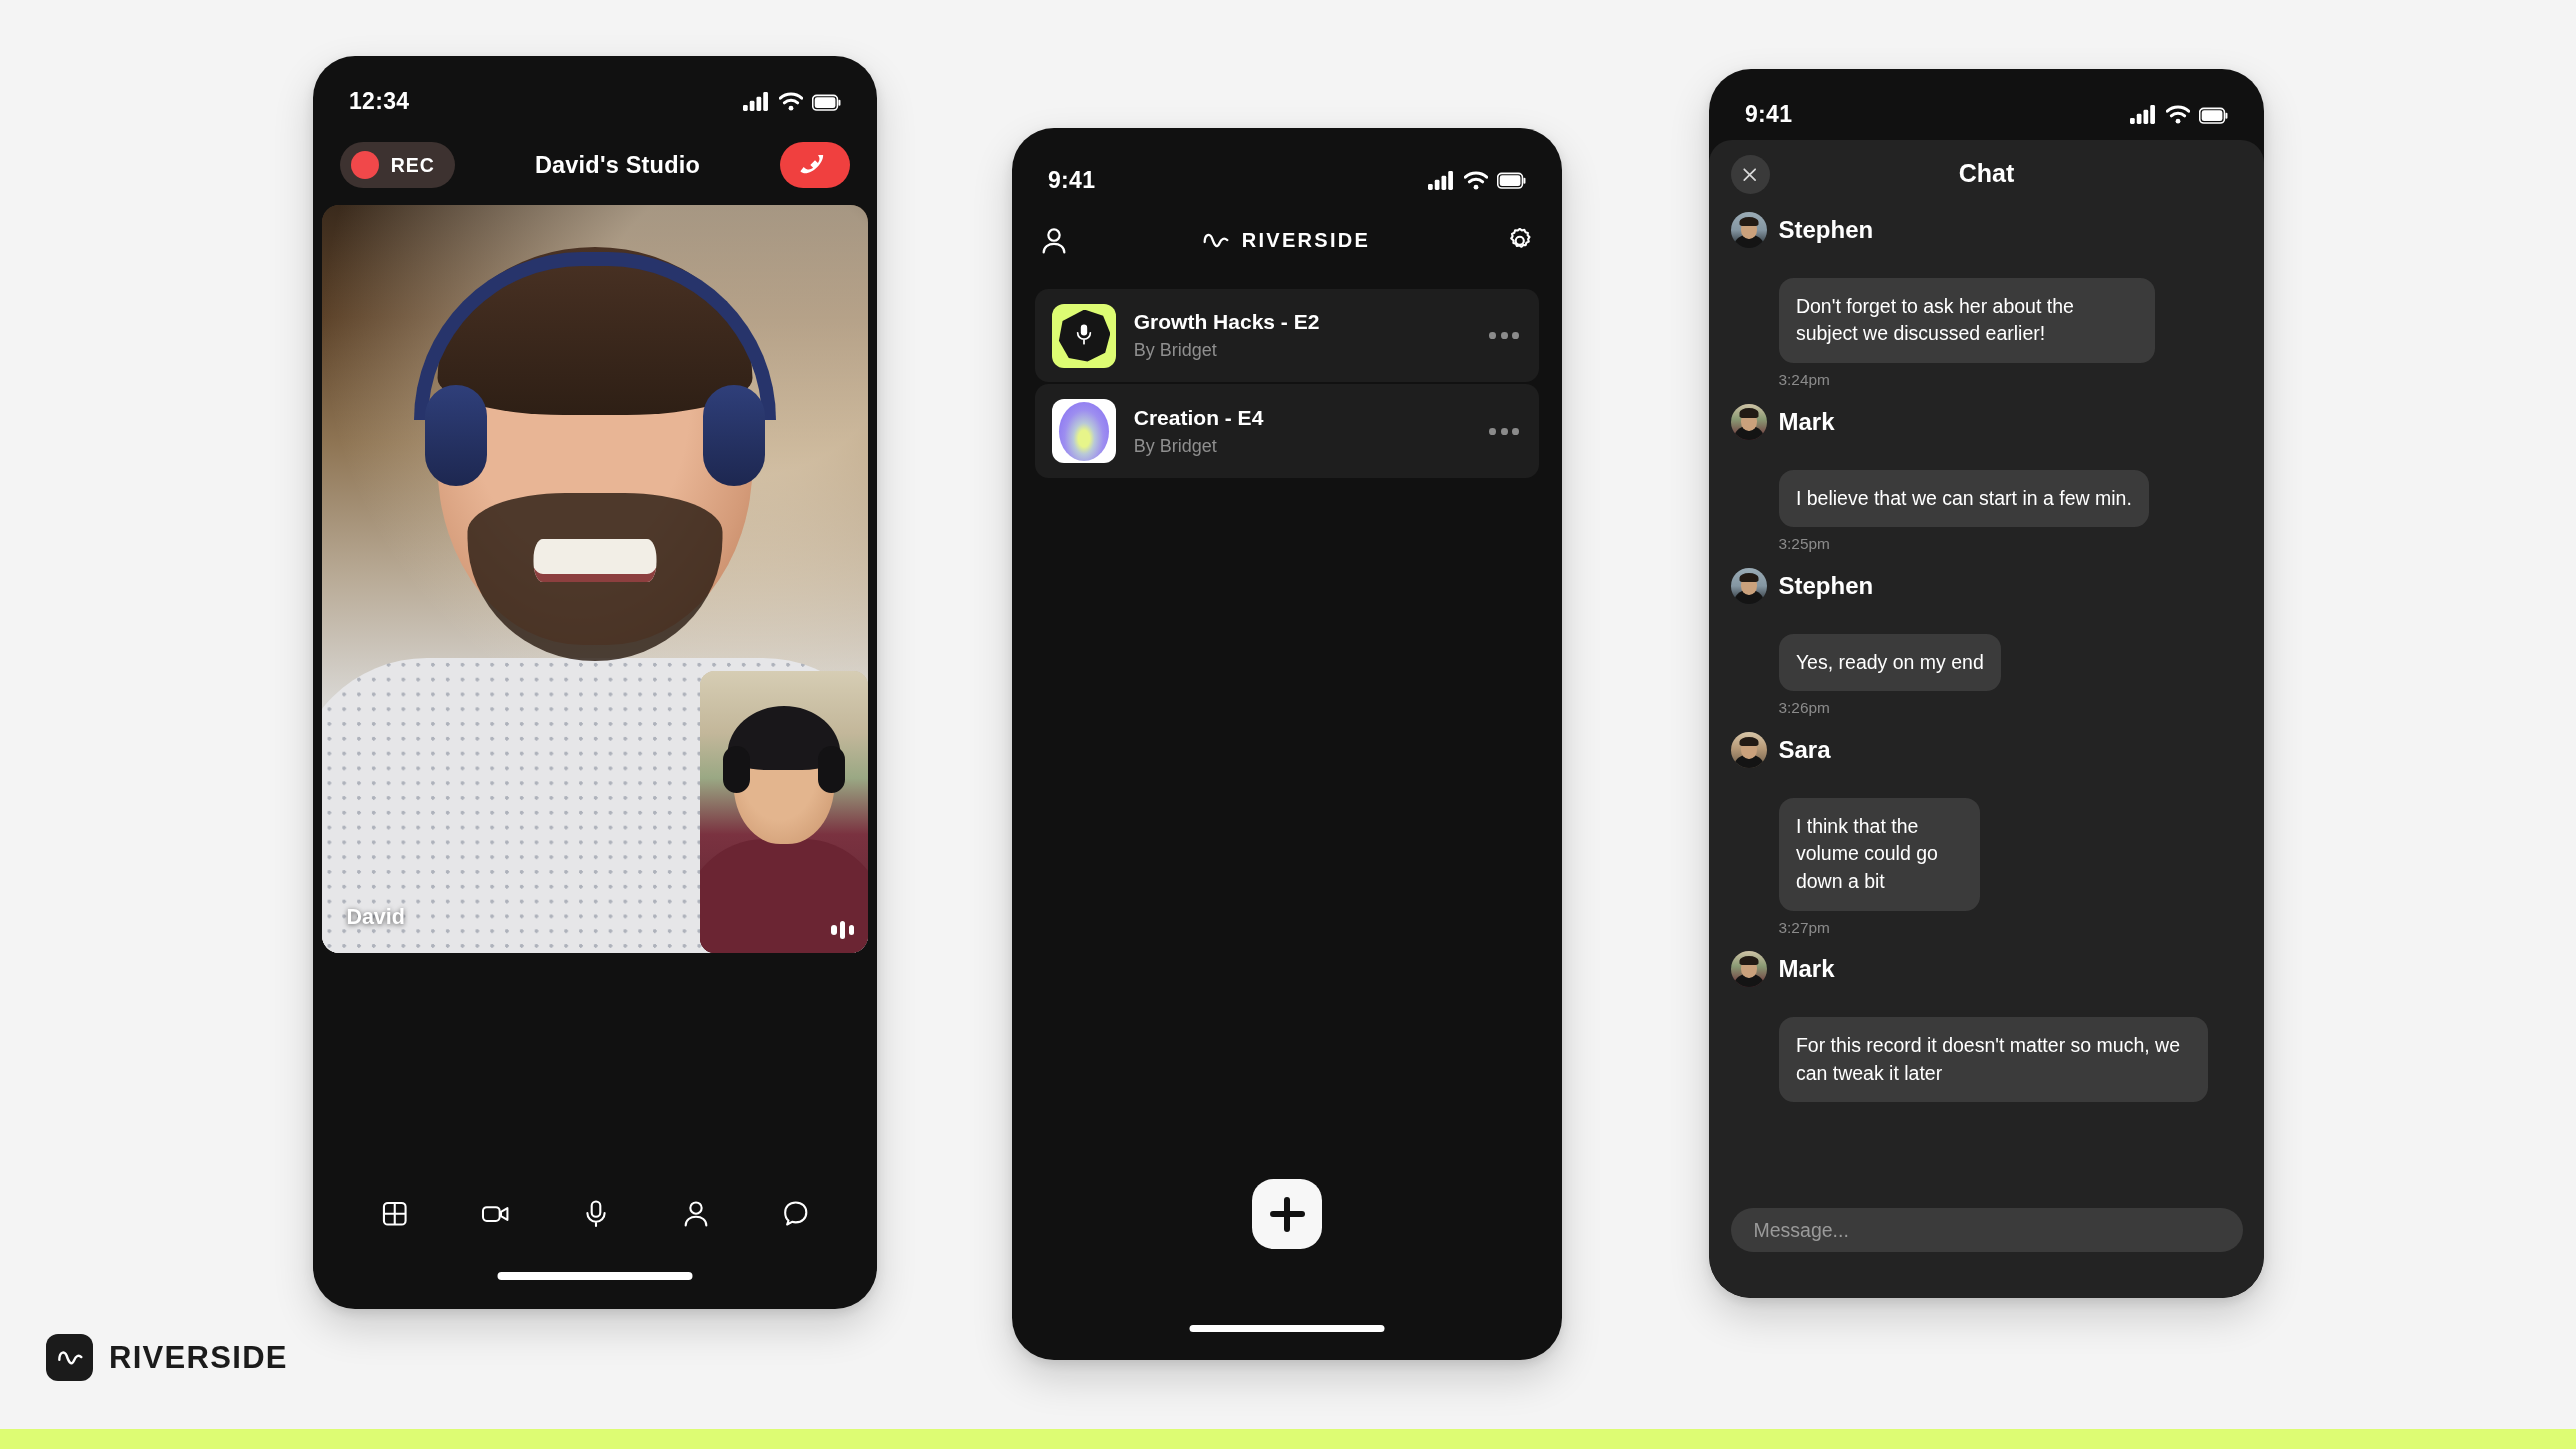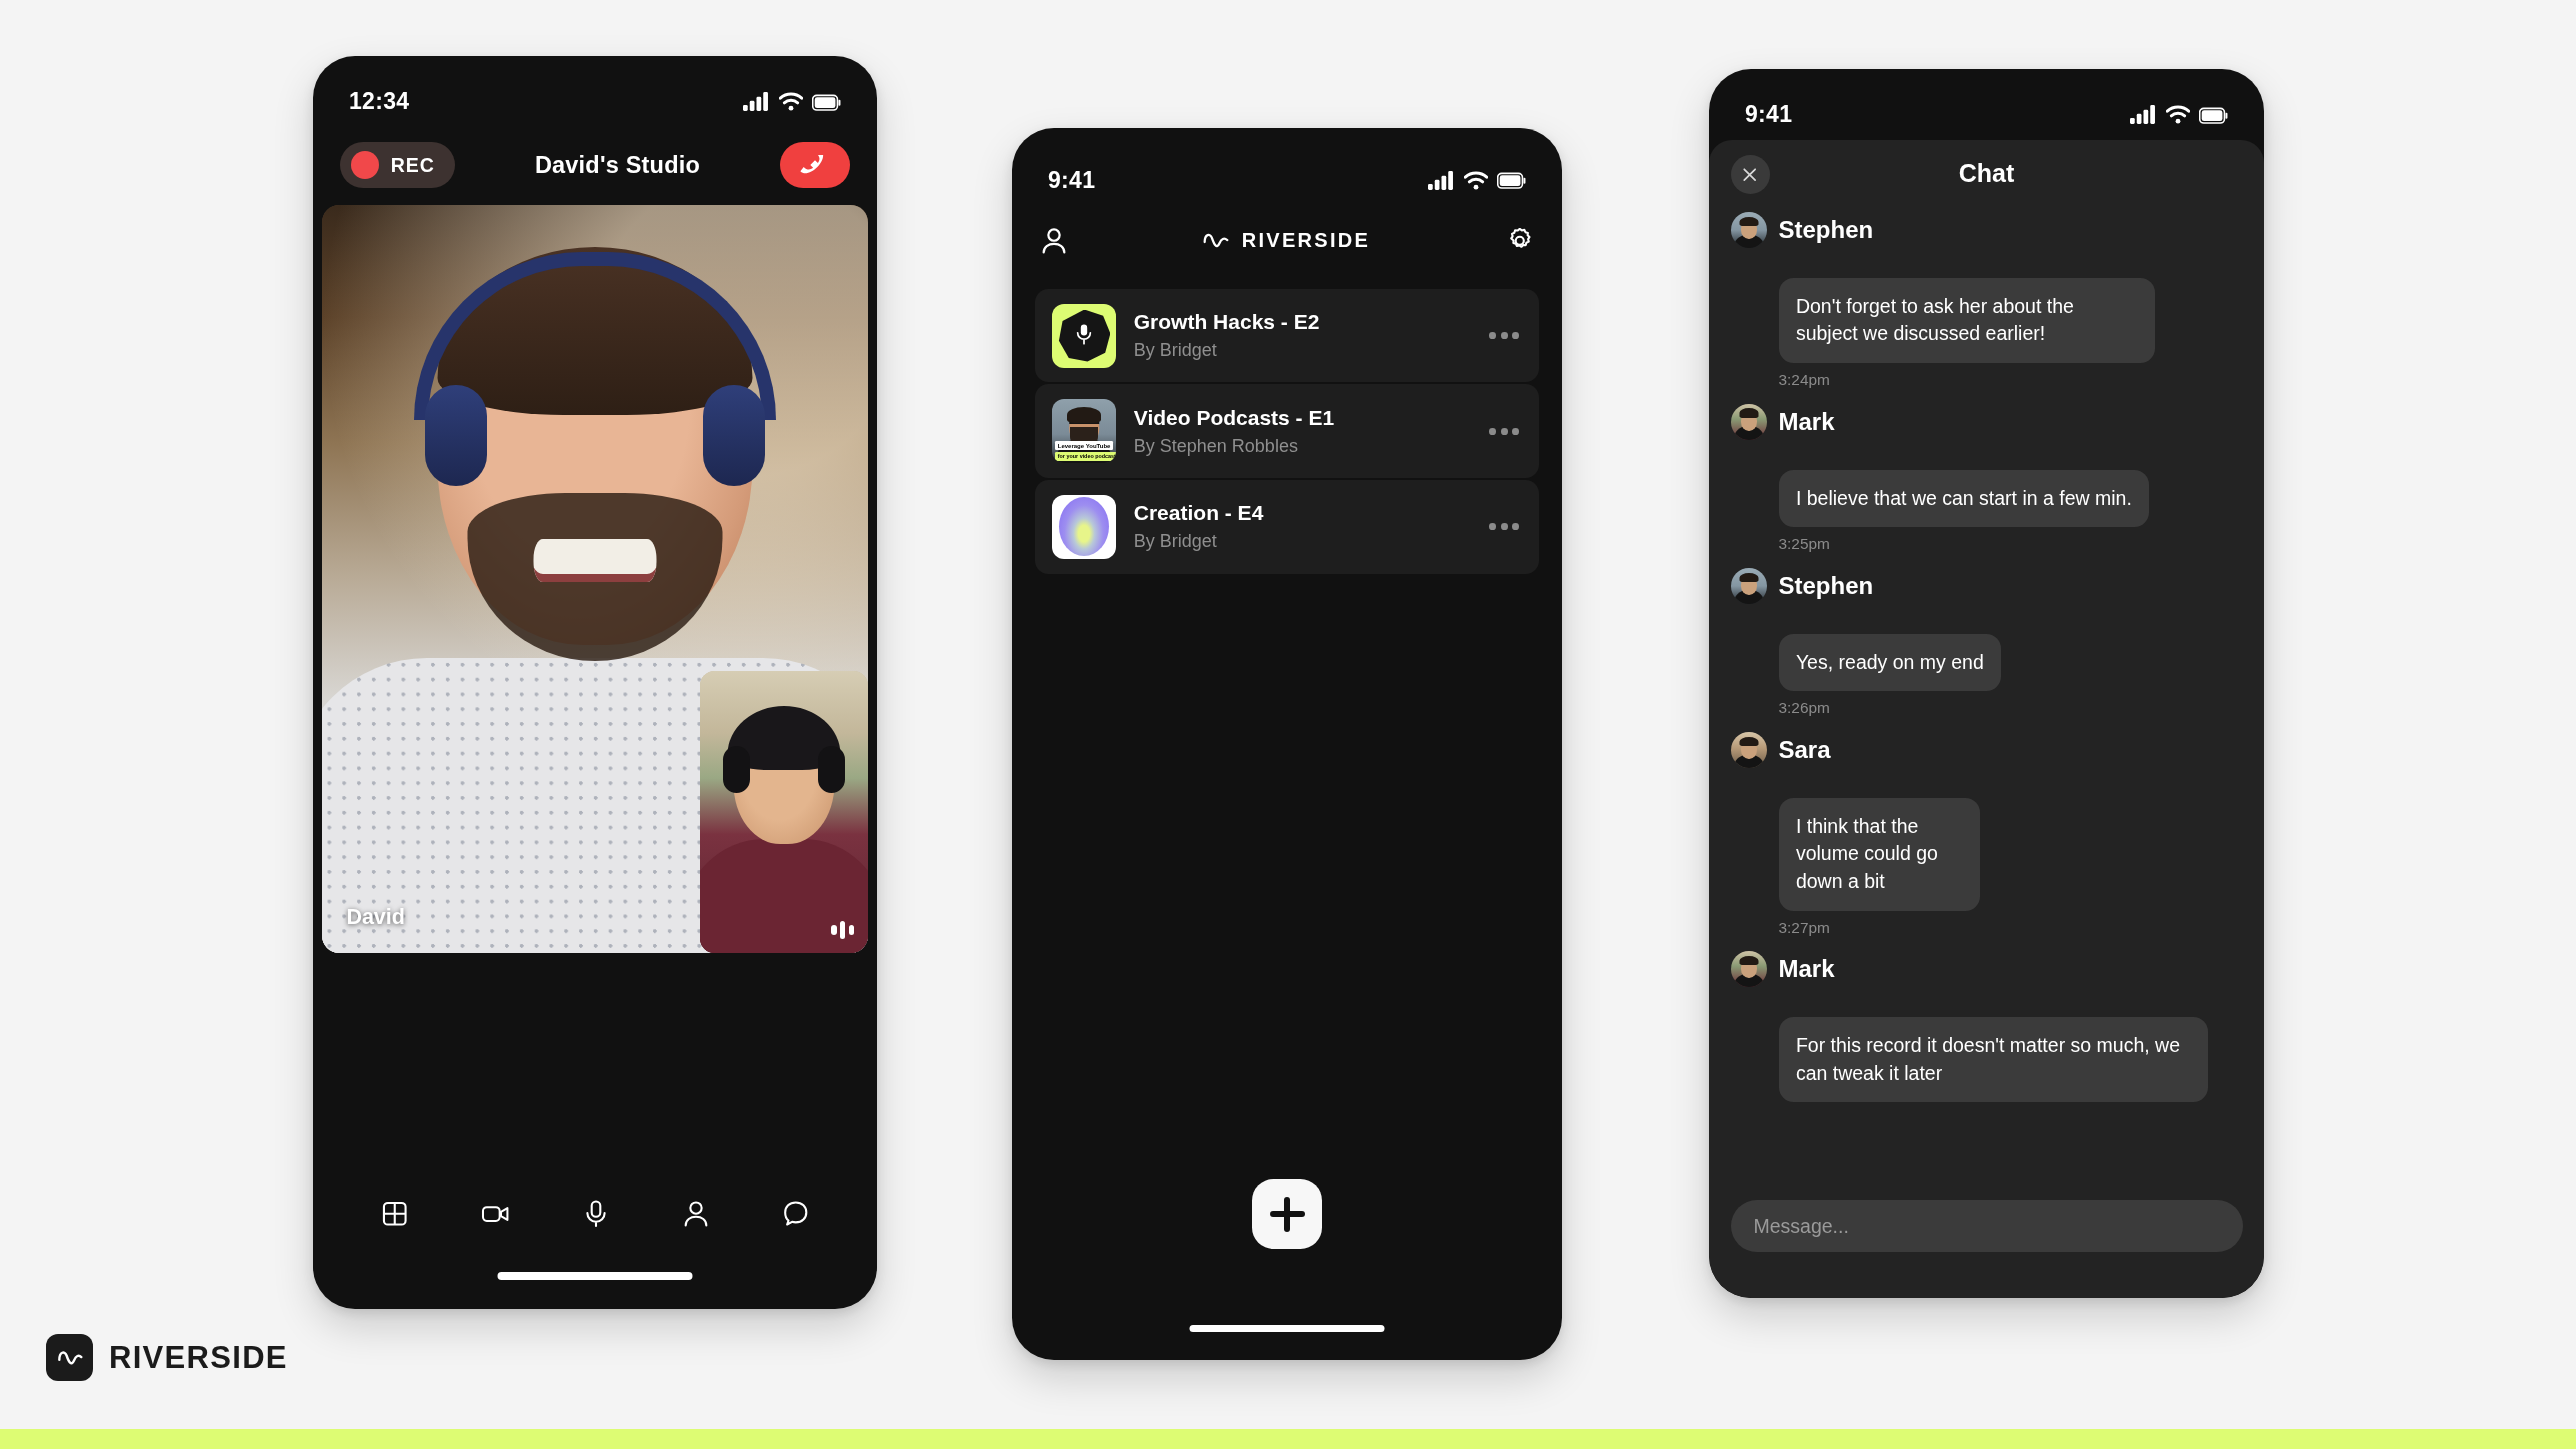--- a/index.html
+++ b/index.html
@@ -242,21 +242,21 @@
   .bubble {
     margin-left: 48px; background: #3b3b3b; border-radius: 14.8px;
     padding: 14.8px 17.4px; font-size: 19.5px; line-height: 1.42; color: #fff;
     display: inline-block; max-width: 376px; margin-top: 22px;
   }
   .bubble.wide { max-width: 429px; }
   .bubble-row { display: block; }
   .chat-time { margin-left: 48px; margin-top: 8px; font-size: 15.4px; color: #8b8b8b; }
   .msg-input {
     position: absolute; left: 21.5px; right: 21.5px; bottom: 46px;
-    height: 52px; border-radius: 28px; background: #3b3b3b;
+    height: 44px; border-radius: 28px; background: #3b3b3b;
     display: flex; align-items: center; padding: 0 23px;
   }
   .msg-placeholder { font-size: 19.5px; color: #9a9a9a; }
 </style>
 </head>
 <body>
 
 <div class="stage">
 
   <div class="phone" id="phone-studio">
@@ -419,40 +419,20 @@
           <div class="lib-title">Growth Hacks - E2</div>
           <div class="lib-sub">By Bridget</div>
         </div>
         <div class="lib-more">
             <i></i>
             <i></i>
             <i></i>
           </div>
       </div>
 
-      <div class="lib-row">
-        <div class="lib-thumb thumb-photo">
-          <div class="tp-body"></div>
-          <div class="tp-head"></div>
-          <div class="tp-beard"></div>
-          <div class="tp-glass"></div>
-          <div class="tp-hair"></div>
-          <div class="tp-cap1">Leverage YouTube</div>
-          <div class="tp-cap2">for your video podcast</div>
-        </div>
-        <div class="lib-meta">
-          <div class="lib-title">Video Podcasts - E1</div>
-          <div class="lib-sub">By Stephen Robbles</div>
-        </div>
-        <div class="lib-more">
-            <i></i>
-            <i></i>
-            <i></i>
-          </div>
-      </div>
 
       <div class="lib-row">
         <div class="lib-thumb thumb-orb">
           <div class="orb"></div>
         </div>
         <div class="lib-meta">
           <div class="lib-title">Creation - E4</div>
           <div class="lib-sub">By Bridget</div>
         </div>
         <div class="lib-more">

